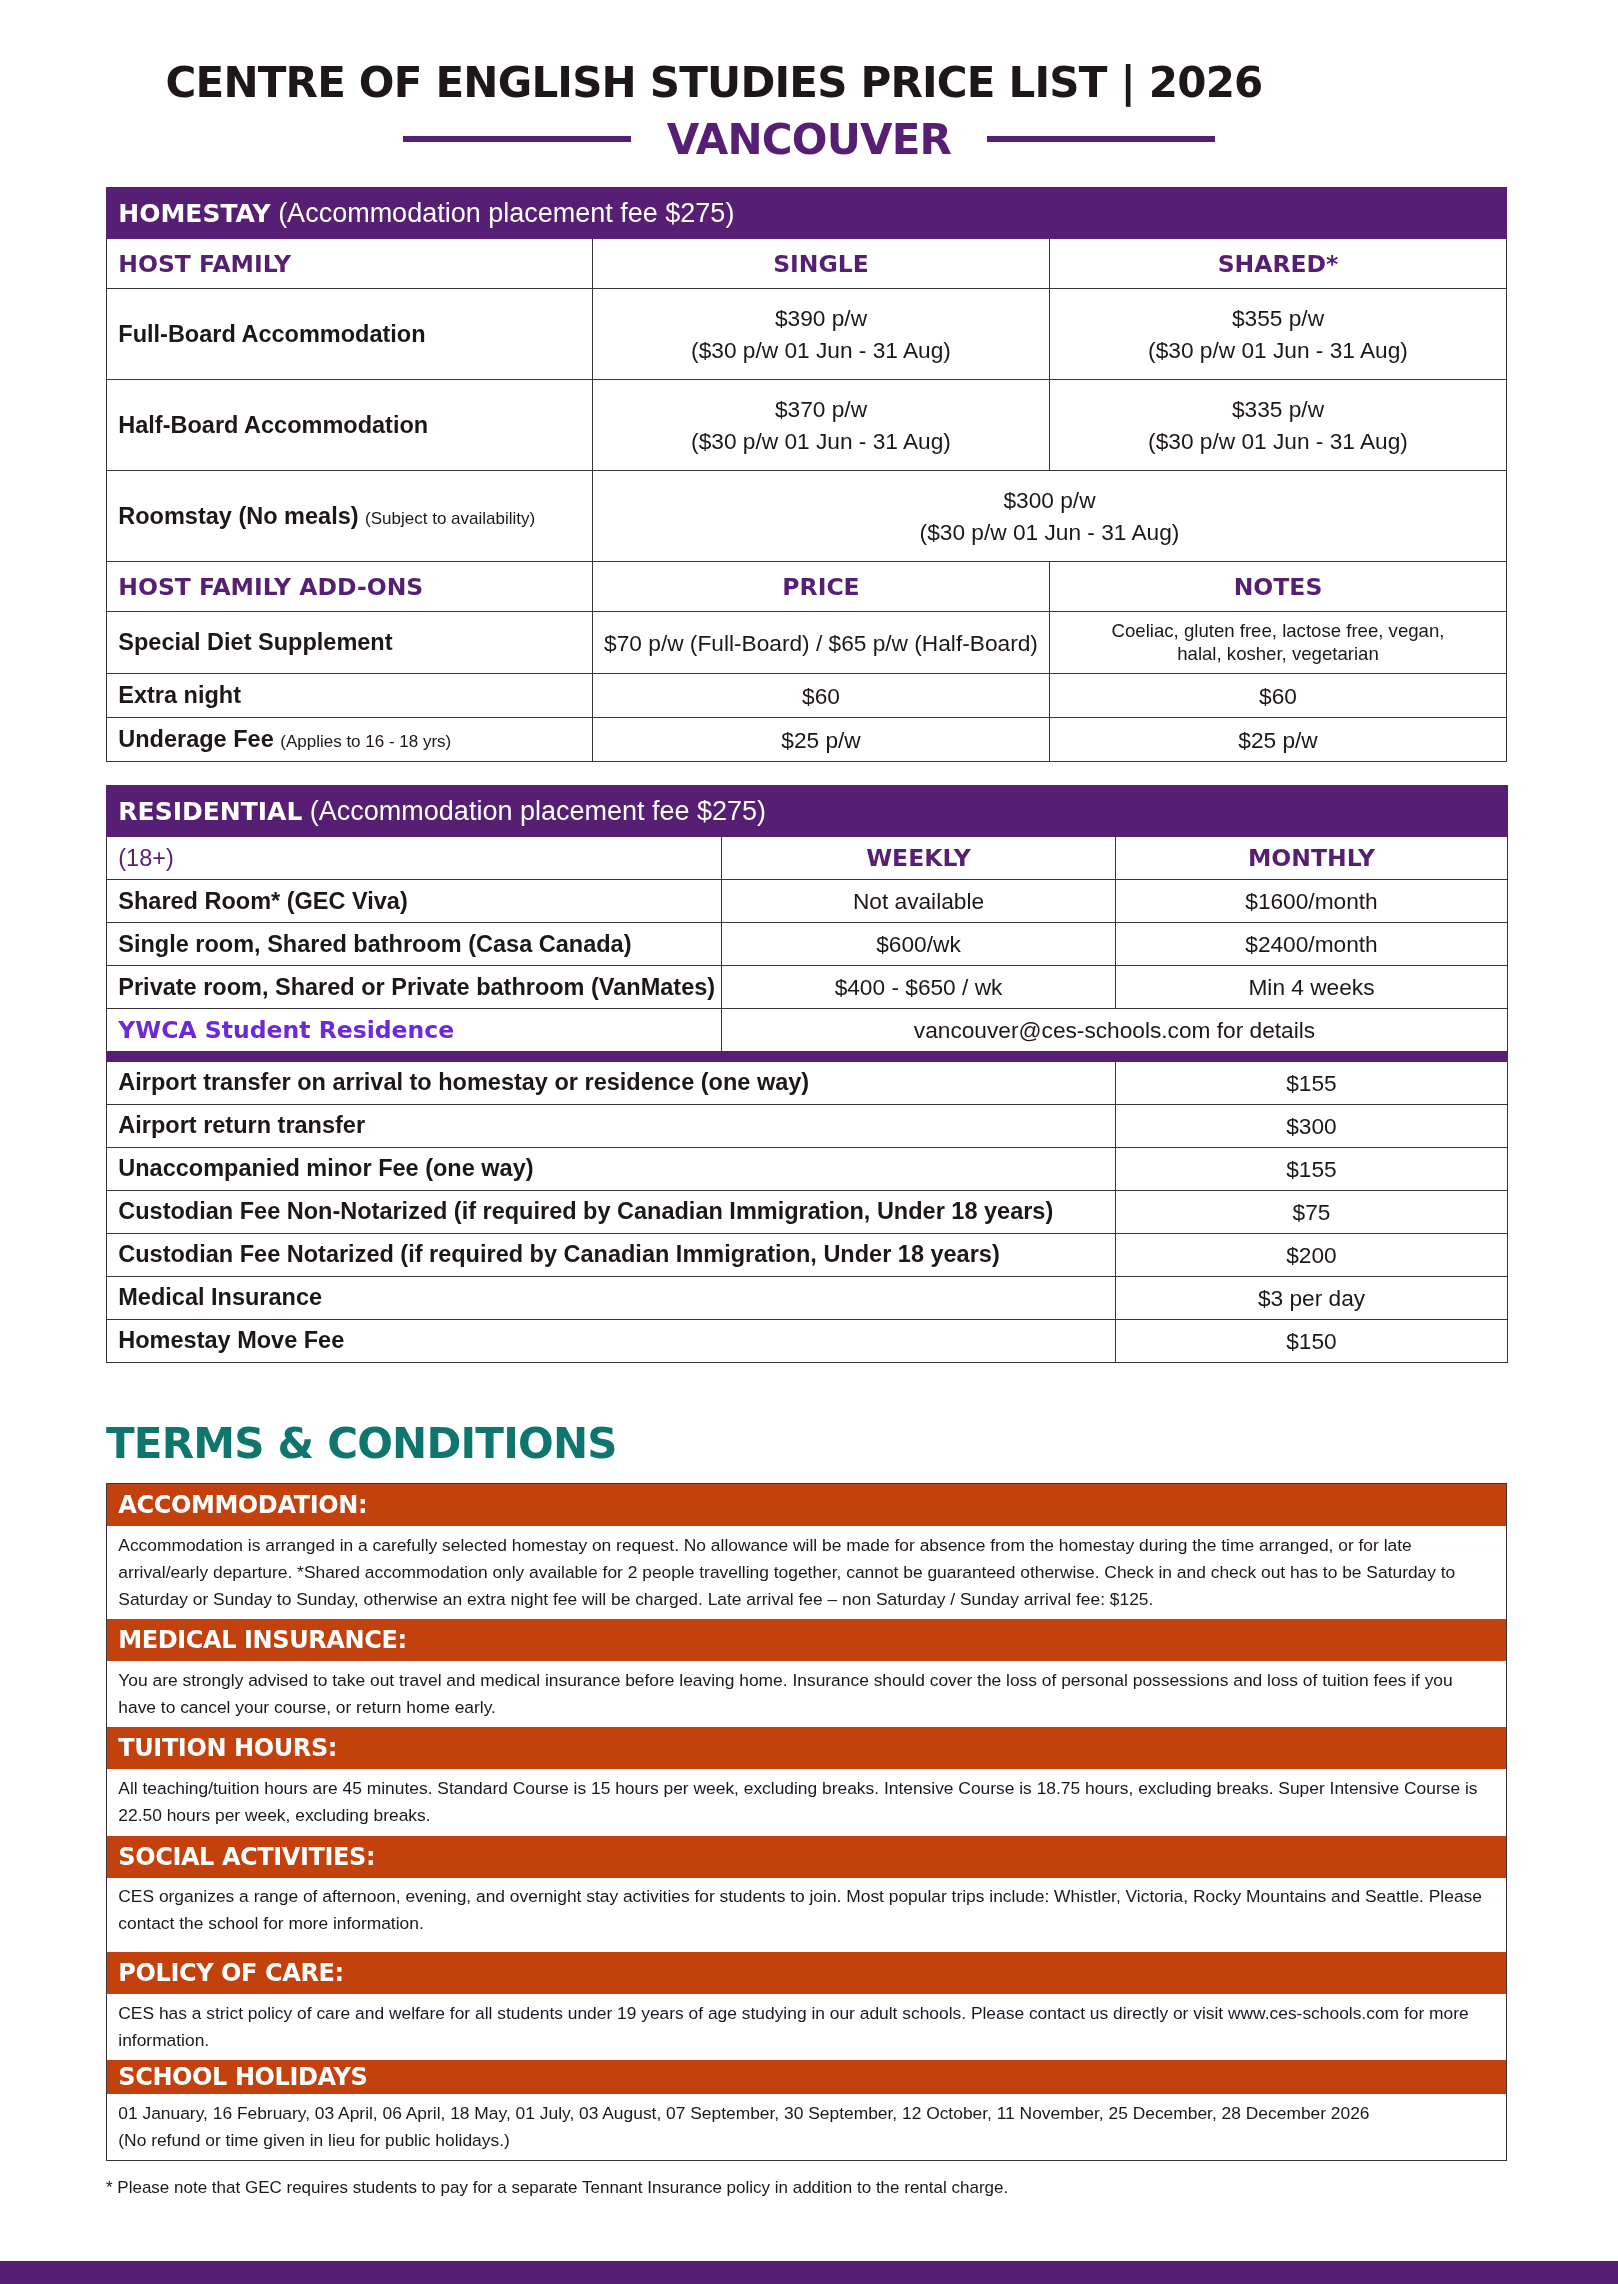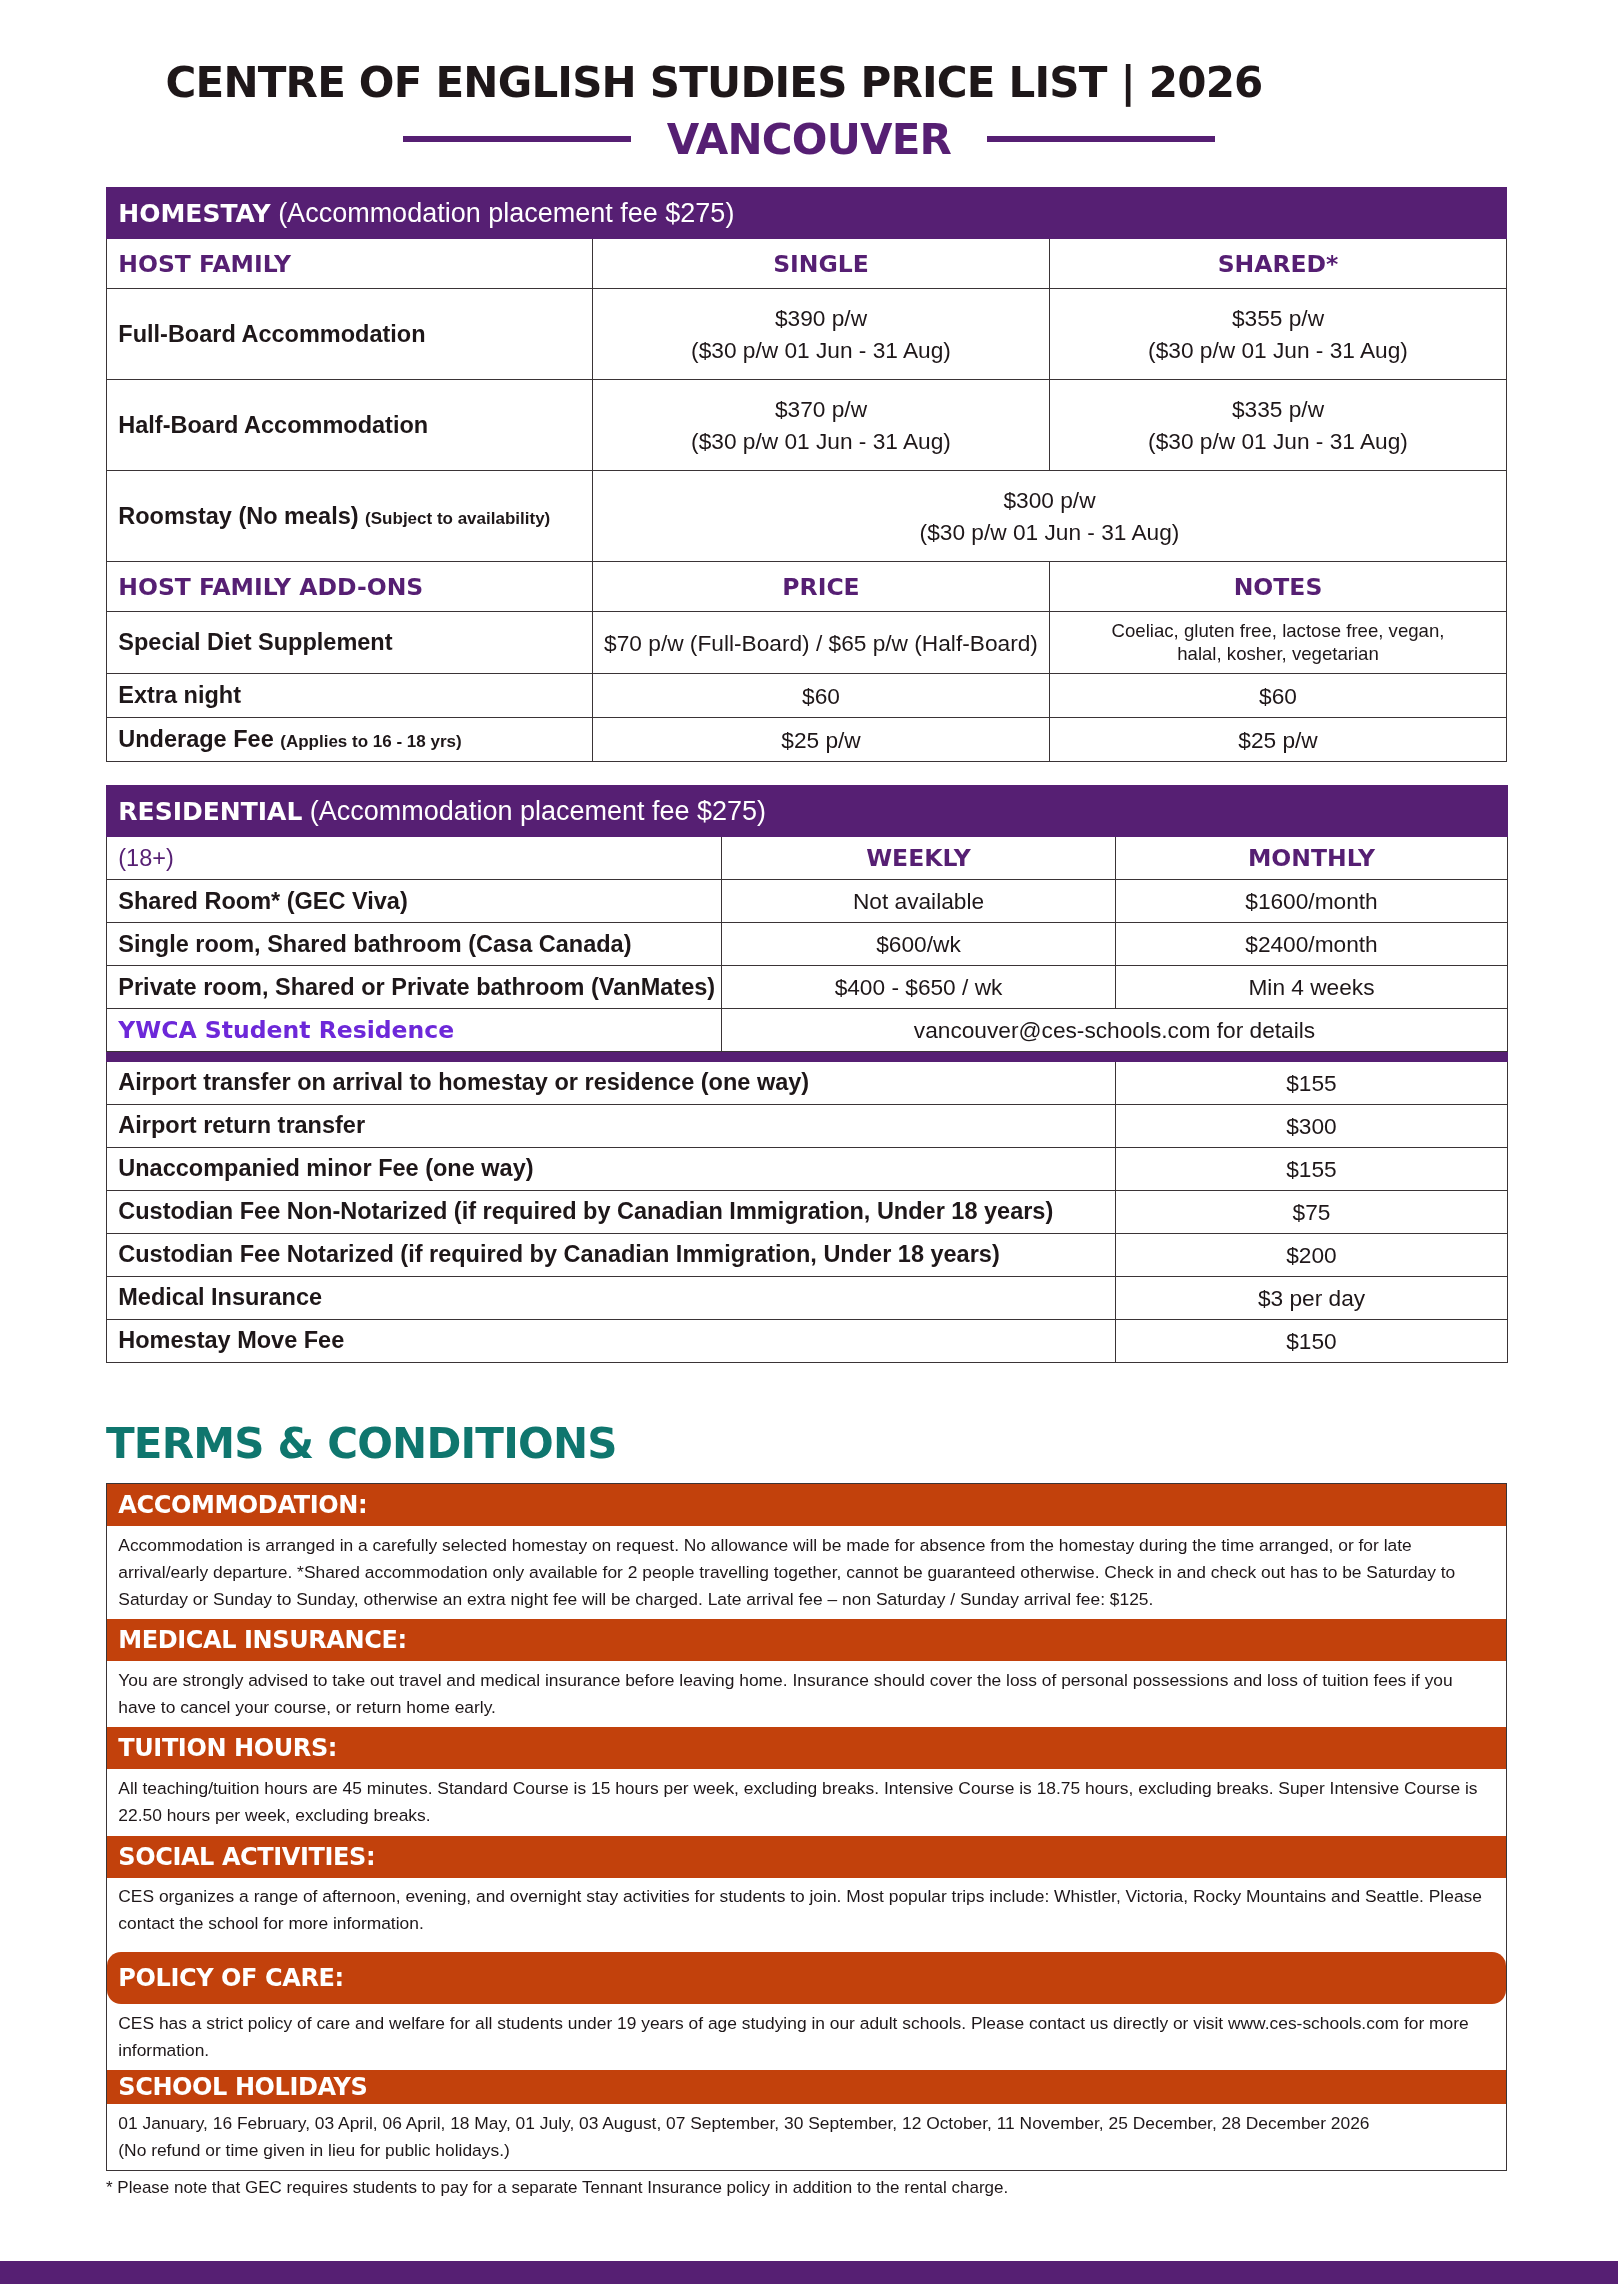--- a/index.html
+++ b/index.html
@@ -14,21 +14,21 @@
   .subtitle-row .rule { width: 228px; height: 5.7px; background: #561f73; }
   .subtitle-row .city { font-family: "DejaVu Sans", sans-serif; font-weight: bold; font-size: 42px; color: #561f73; letter-spacing: -0.8px; }
 
   table { border-collapse: collapse; table-layout: fixed; position: absolute; left: 106px; width: 1401px; border-radius: 12px; }
   td, th { border: 1.6px solid #3a3436; font-family: "Liberation Sans", sans-serif; font-size: 22.7px; color: #1e1719; }
   .banner td { background: #561f73; color: #fff; border-color: #561f73; text-align: left; padding: 0 11.3px; font-size: 27px; height: 51px; }
   .banner b { font-family: "DejaVu Sans", sans-serif; font-weight: bold; font-size: 25px; }
   .hdr td { color: #561f73; font-family: "DejaVu Sans", sans-serif; font-weight: bold; font-size: 23.5px; text-align: center; height: 50px; }
   .hdr td.lft { text-align: left; padding-left: 11.3px; }
   td.lbl { font-weight: bold; text-align: left; padding-left: 11.3px; font-size: 23.5px; }
-  td.lbl small { font-weight: bold; font-size: 17px; }
+  td.lbl small { font-weight: normal; font-size: 17px; }
   td.val { text-align: center; line-height: 32px; }
   td.note { text-align: center; font-size: 18.6px; line-height: 22.7px; }
 
   #homestay { top: 187px; }
   #homestay .big td { height: 91px; }
   #homestay .mid td { height: 44px; }
   #homestay .sd td { height: 62px; }
 
   #residential { top: 785px; }
   #residential .r td { height: 43px; }
@@ -36,21 +36,21 @@
   #residential .ywca td.lbl { color: #6d28d9; font-family: "DejaVu Sans", sans-serif; }
   #residential .sep td { background: #561f73; height: 9.7px; border-color: #561f73; padding: 0; }
 
   .tc-heading { position: absolute; top: 1419px; left: 106px; font-family: "DejaVu Sans", sans-serif; font-weight: 900;
     font-size: 42px; color: #0f766e; letter-spacing: -0.8px; }
 
   .terms { position: absolute; top: 1483px; left: 106px; width: 1401px; border: 1.6px solid #3a3436; }
   .term-head { background: #c2410c; color: #fff; font-family: "DejaVu Sans", sans-serif; font-weight: bold; font-size: 24px;
     padding: 0 11.3px; display: flex; align-items: center; letter-spacing: -0.4px; }
   .term-body { background: #fff; font-size: 17.4px; line-height: 27px; padding: 5.7px 11.3px 6.5px 11.3px; color: #1e1719; }
-  .th1 { height: 42px; } .th2 { height: 42px; text-align: center; } .th3 { height: 42px; } .th4 { height: 42px; } .th5 { height: 52px; border-radius: 14px; } .th6 { height: 34px; }
+  .th1 { height: 42px; } .th2 { height: 42px; text-align: center; } .th3 { height: 42px; } .th4 { height: 42px; } .th5 { height: 42px; } .th6 { height: 34px; }
 
   .footnote { position: absolute; top: 2178px; left: 106px; font-size: 17px; color: #1e1719; }
   .bottom-bar { position: absolute; top: 2261px; left: 0; width: 1618px; height: 22.7px; background: #561f73; }
 </style>
 </head>
 <body>
 
 <div class="title">
   <span>CENTRE OF ENGLISH STUDIES PRICE LIST |</span>
   <span class="year">2026</span>

